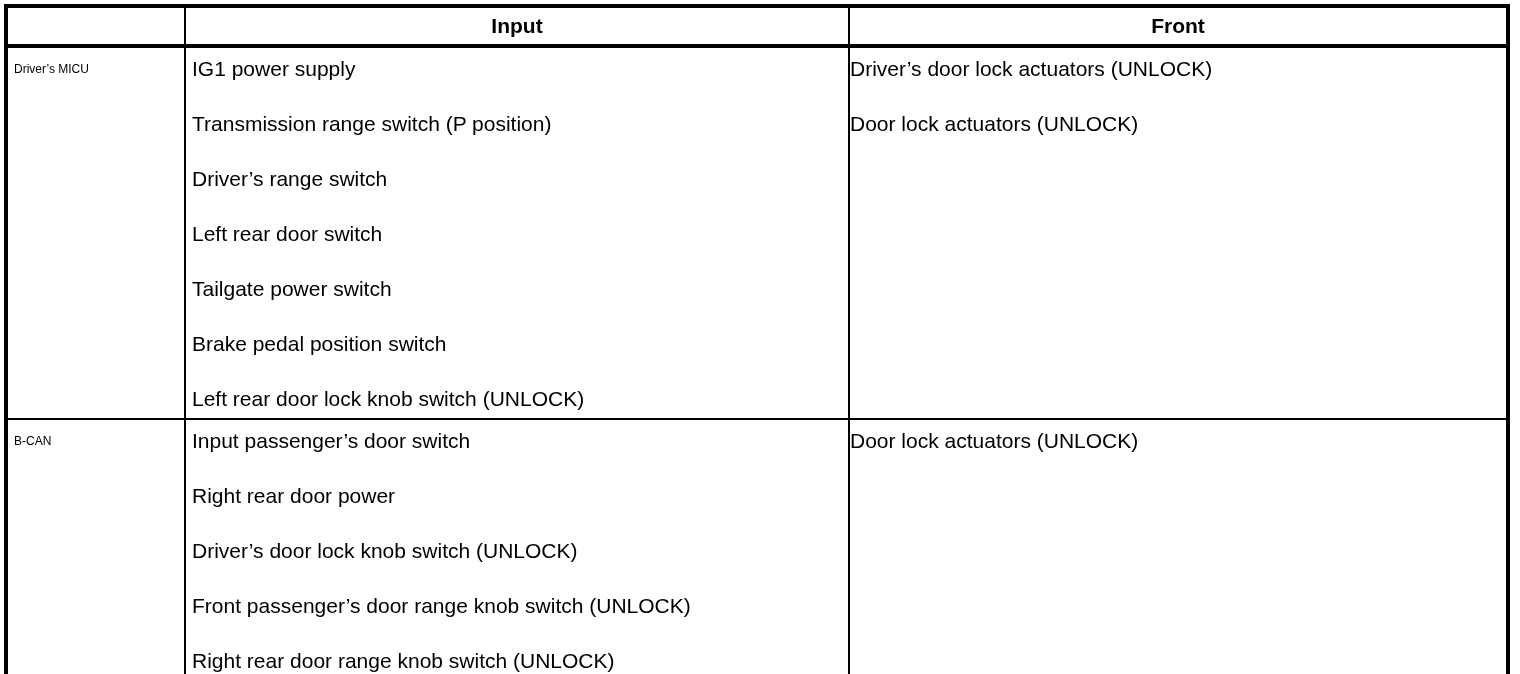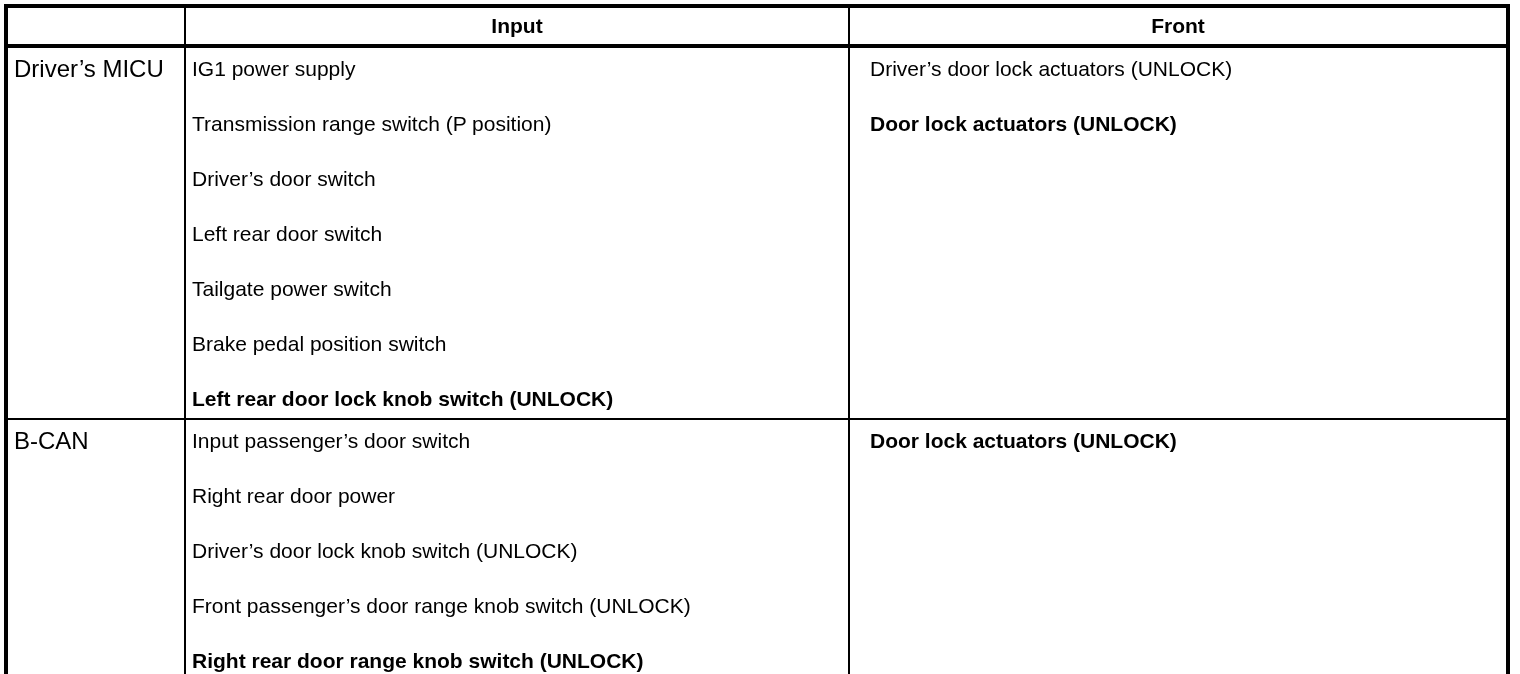--- a/index.html
+++ b/index.html
@@ -66,43 +66,42 @@
     border-bottom: none;
   }
   tbody td.cell-output {
     border-right: none;
   }
 
   .cell-inner {
     padding: 8px 0 6px 6px;
   }
   .cell-output .cell-inner {
-    padding-left: 20px;
+    padding-left: 0;
   }
 
   .source-label {
-    font-size: 24px;
+    font-size: 12px;
     line-height: 26px;
     white-space: nowrap;
   }
 
   ul.item-list {
     list-style: none;
     margin: 0;
     padding: 0;
   }
   ul.item-list li {
     font-size: 21px;
     line-height: 26px;
     margin: 0 0 29px 0;
     white-space: nowrap;
   }
   ul.item-list li:last-child {
     margin-bottom: 0;
-    font-weight: bold;
   }
 </style>
 </head>
 <body>
 
 <div class="table-wrap">
   <table class="io-table">
     <colgroup>
       <col class="col-source">
       <col class="col-input">
@@ -121,21 +120,21 @@
         <td class="cell-source">
           <div class="cell-inner">
             <div class="source-label">Driver’s MICU</div>
           </div>
         </td>
         <td class="cell-input">
           <div class="cell-inner">
             <ul class="item-list">
               <li>IG1 power supply</li>
               <li>Transmission range switch (P position)</li>
-              <li>Driver’s door switch</li>
+              <li>Driver’s range switch</li>
               <li>Left rear door switch</li>
               <li>Tailgate power switch</li>
               <li>Brake pedal position switch</li>
               <li>Left rear door lock knob switch (UNLOCK)</li>
             </ul>
           </div>
         </td>
         <td class="cell-output">
           <div class="cell-inner">
             <ul class="item-list">

